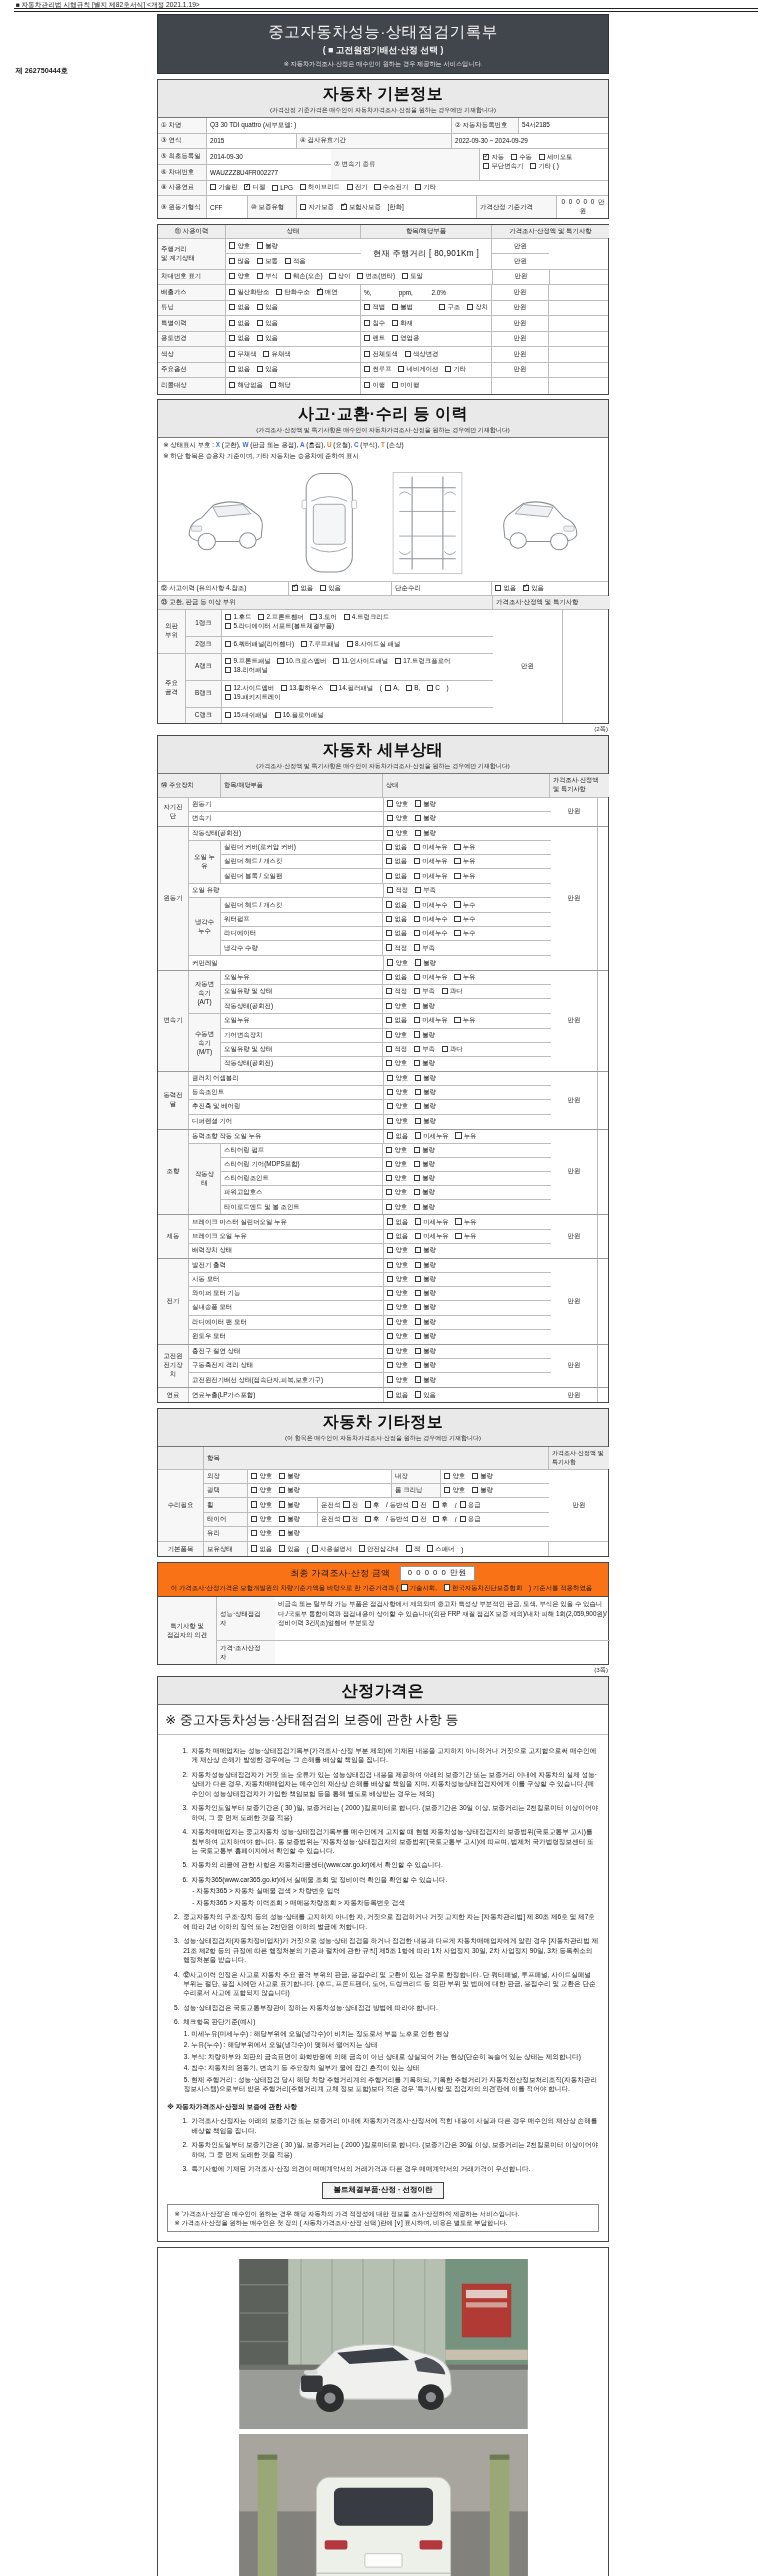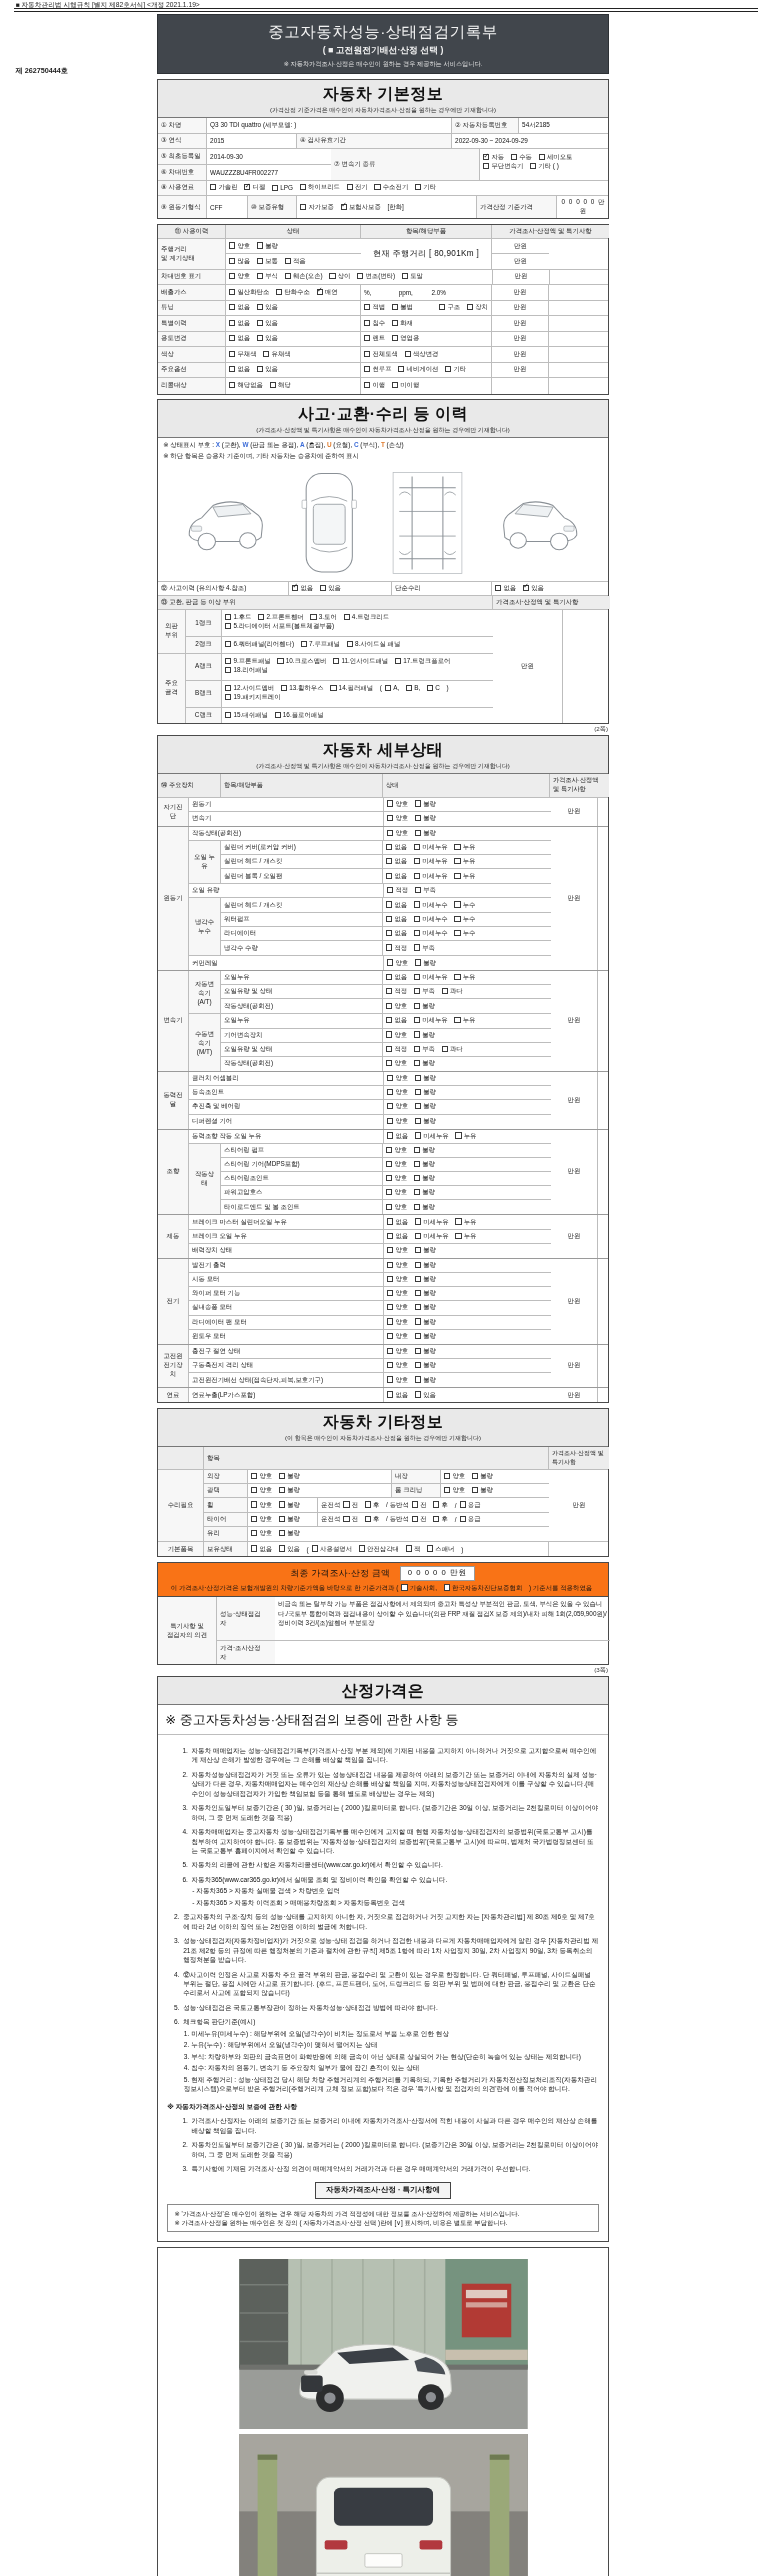--- a/index.html
+++ b/index.html
@@ -999,21 +999,21 @@
           <span class="tx">가격조사·산정자는 아래의 보증기간 또는 보증거리 이내에 자동차가격조사·산정서에 적힌 내용이 사실과 다른 경우 매수인의 재산상 손해를 배상할 책임을 집니다.</span>
         </div>
         <div class="nitem" style="margin-left: 9.3px;">
           <span class="n">2.</span>
           <span class="tx">자동차인도일부터 보증기간은 ( 30 )일, 보증거리는 ( 2000 )킬로미터로 합니다. (보증기간은 30일 이상, 보증거리는 2천킬로미터 이상이어야 하며, 그 중 먼저 도래한 것을 적용)</span>
         </div>
         <div class="nitem" style="margin-left: 9.3px;">
           <span class="n">3.</span>
           <span class="tx">특기사항에 기재된 가격조사·산정 의견이 매매계약서의 거래가격과 다른 경우 매매계약서의 거래가격이 우선합니다.</span>
         </div>
-        <div class="defbox"><div class="dtitle">자동차가격조사·산정 · 특기사항에</div><div class="dlines">
+        <div class="defbox"><div class="dtitle">볼트체결부품·산정 · 선정이란</div><div class="dlines">
             <div>※ '가격조사·산정'은 매수인이 원하는 경우 해당 자동차의 가격 적정성에 대한 정보를 조사·산정하여 제공하는 서비스입니다.</div>
             <div>※ 가격조사·산정을 원하는 매수인은 첫 장의 ( 자동차가격조사·산정 선택 )란에 [∨] 표시하며, 비용은 별도로 부담합니다.</div>
           </div></div>
       </div>
   </div>
 
   <div class="box">
     <div class="photoarea">
       <div class="photo">
         <svg width="289" height="170" viewBox="0 0 560 330">

